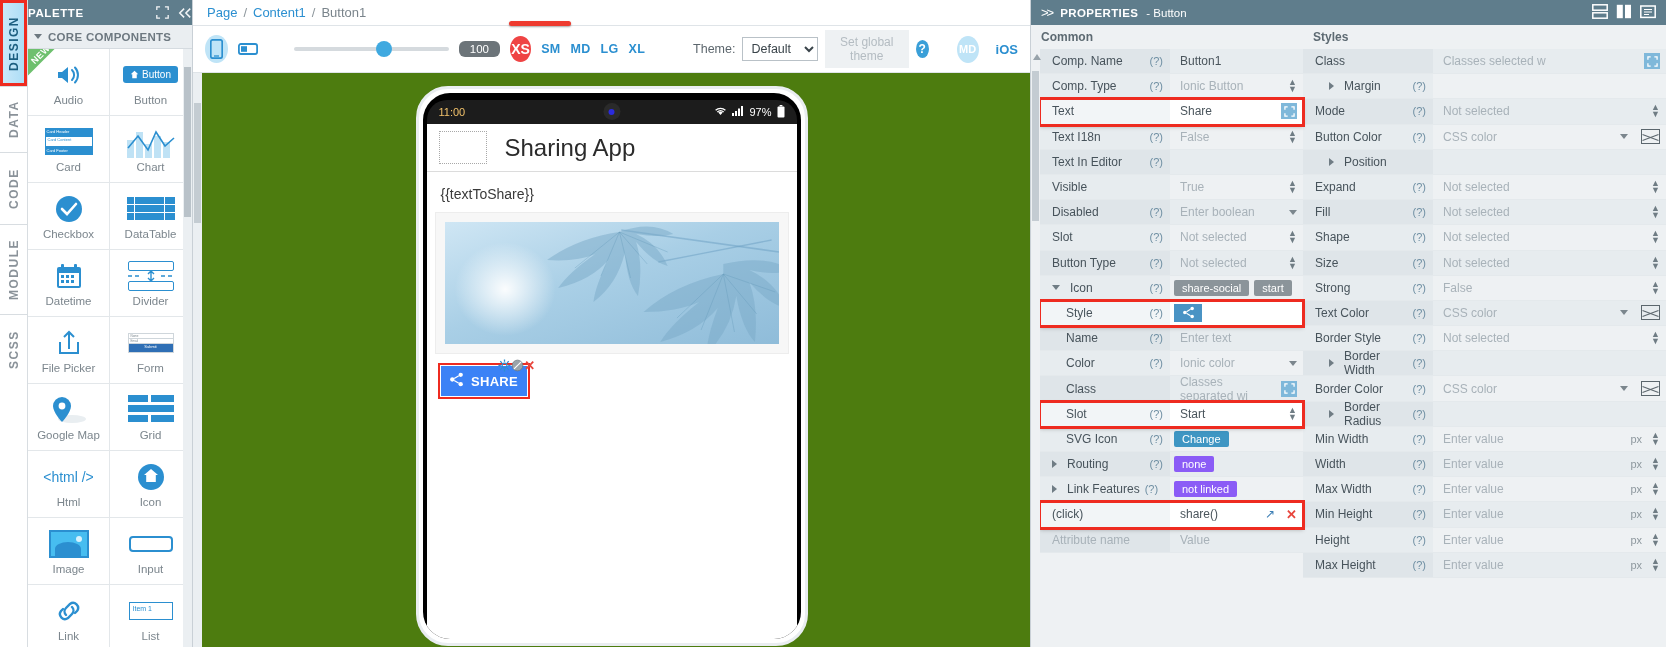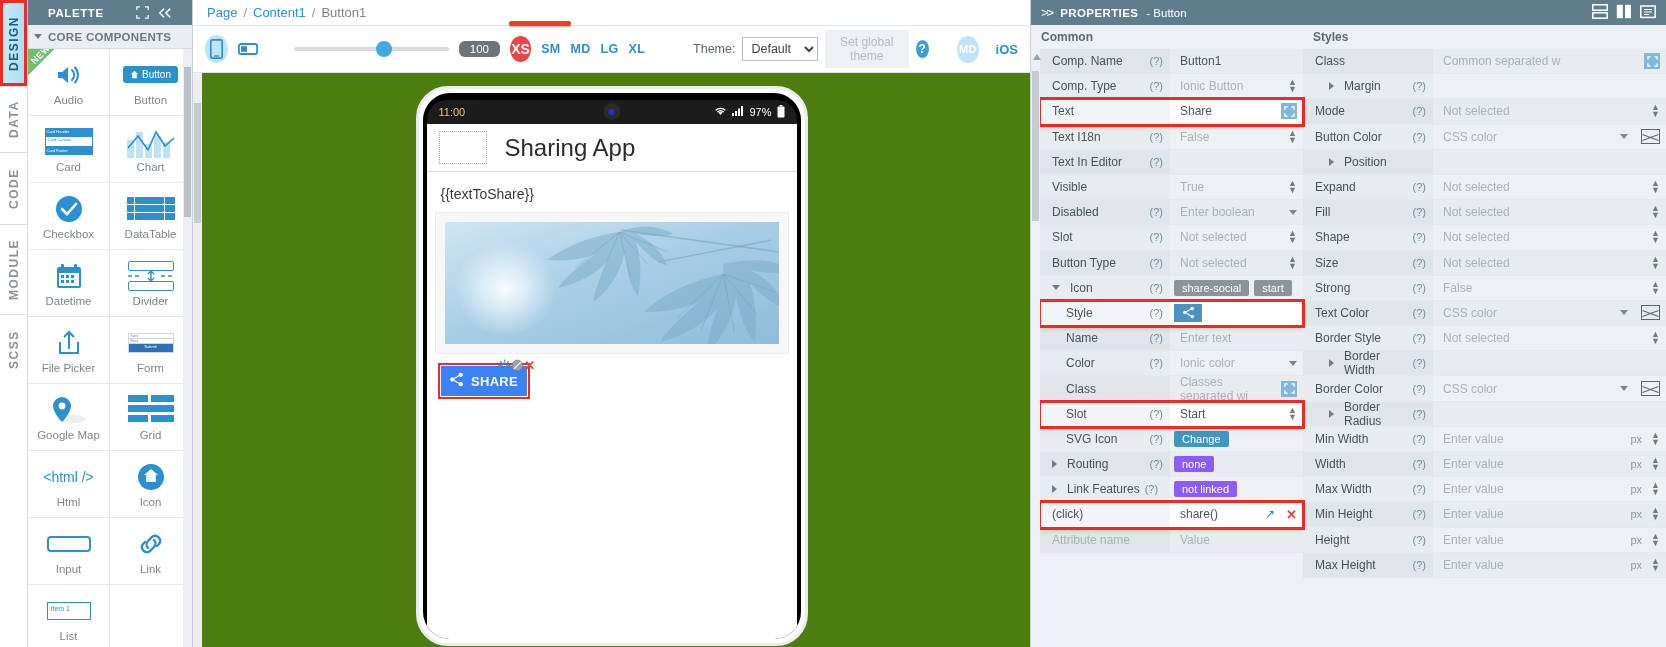--- a/index.html
+++ b/index.html
@@ -33,21 +33,21 @@
   .rail-tab.t-code   { flex: 0 0 72px; }
   .rail-tab.t-module { flex: 0 0 90px; }
   .rail-tab.t-scss   { flex: 0 0 70px; }
   .rail-fill { flex: 1 1 auto; }
 
   
   .palette { width: 165px; flex: 0 0 165px; display: flex; flex-direction: column;
              border-right: 1px solid #c9d0d6; background:#fff; }
   .palette-head {
     height: 25px; background: #5f7d8c; color: #fff;
-    display: flex; align-items: center; padding: 0 20px;
+    display: flex; align-items: center; padding: 0 0;
     font-size: 11.5px; font-weight: 700; letter-spacing: .6px;
   }
   .palette-head .ttl { flex: 1; }
   .palette-head .hicon { margin-left: 9px; opacity: .92; display:flex; }
   .palette-sub {
     height: 24px; background: #eaeef1; border-bottom: 1px solid #d5dbe0;
     display: flex; align-items: center; padding: 0 6px; gap: 6px;
     font-size: 11.5px; color: #6d7880; font-weight: 600; letter-spacing:.3px;
   }
   .caret-d { width:0;height:0;border-left:4px solid transparent;border-right:4px solid transparent;border-top:5px solid #6d7880; }
@@ -461,20 +461,26 @@
       <div class="pal-item">
         <div class="gfx">
           <svg width="28" height="28" viewBox="0 0 28 28">
               <circle cx="14" cy="14" r="13" fill="#2b8fd0"></circle>
               <path d="M14 6l-7 6h2.2v7h9.6v-7H21z" fill="#fff"></path>
             </svg>
         </div>
         <div class="lbl">Icon</div>
       </div>
 
+      <div class="pal-item">
+        <div class="gfx">
+            <div class="img-gfx"></div>
+          </div>
+        <div class="lbl">Image</div>
+      </div>
 
       <div class="pal-item">
         <div class="gfx">
             <div class="inp-gfx"></div>
           </div>
         <div class="lbl">Input</div>
       </div>
 
       <div class="pal-item">
         <div class="gfx">
@@ -906,21 +912,21 @@
       <div class="col">
         <div class="col-title">Styles</div>
         <div class="col-body">
           <div class="rows">
 
             <div class="prow">
               <div class="k">
                   <span>Class</span>
                 </div>
               <div class="v ph">
-                  <span>Common separated w</span>
+                  <span>Classes selected w</span>
                   <span class="sq-btn" style="margin-left:auto">
                 <svg width="11" height="11" viewBox="0 0 12 12">
                       <path d="M1 4V1h3M11 4V1H8M1 8v3h3M11 8v3H8" stroke="#fff" stroke-width="1.4" fill="none"></path>
                     </svg>
                   </span>
                 </div>
             </div>
 
             <div class="prow alt">
               <div class="k indent1">

